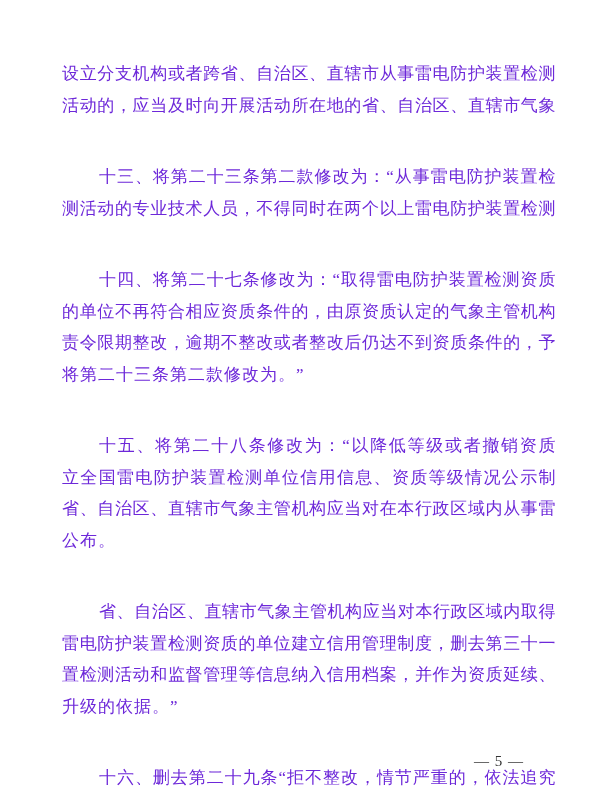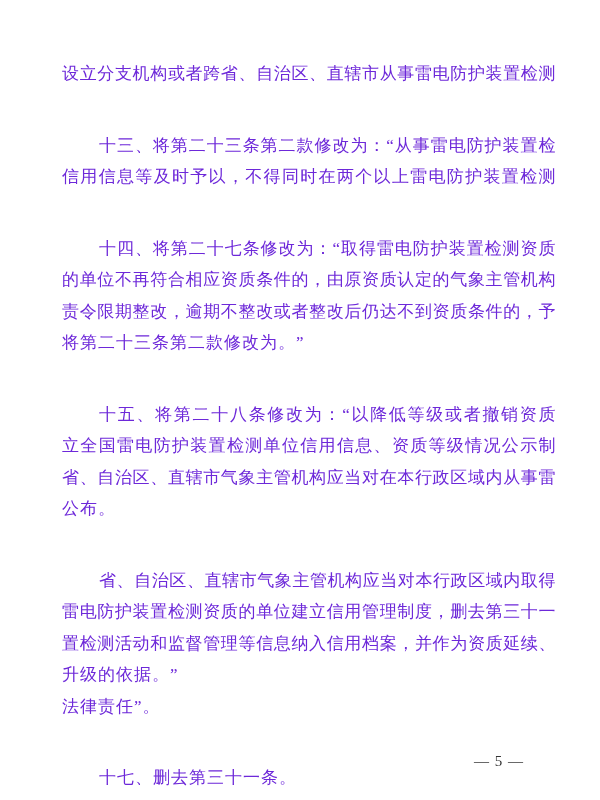--- a/index.html
+++ b/index.html
@@ -48,31 +48,33 @@
     color: #333333;
     letter-spacing: 1px;
   }
 </style>
 </head>
 <body>
 
 <div class="page">
   <div class="doc-body">
       <div class="line">设立分支机构或者跨省、自治区、直辖市从事雷电防护装置检测</div>
+      <div class="line">活动的，应当及时向开展活动所在地的省、自治区、直辖市气象</div>
       <div class="line indent">十三、将第二十三条第二款修改为：“从事雷电防护装置检</div>
-      <div class="line">信用信息等及时予以，不得同时在两个以上雷电防护装置检测</div>
+      <div class="line">测活动的专业技术人员，不得同时在两个以上雷电防护装置检测</div>
       <div class="line indent">十四、将第二十七条修改为：“取得雷电防护装置检测资质</div>
       <div class="line">的单位不再符合相应资质条件的，由原资质认定的气象主管机构</div>
       <div class="line">责令限期整改，逾期不整改或者整改后仍达不到资质条件的，予</div>
       <div class="line pend">将第二十三条第二款修改为。”</div>
       <div class="line indent">十五、将第二十八条修改为：“以降低等级或者撤销资质</div>
       <div class="line">立全国雷电防护装置检测单位信用信息、资质等级情况公示制度。</div>
       <div class="line">省、自治区、直辖市气象主管机构应当对在本行政区域内从事雷</div>
       <div class="line pend">公布。</div>
       <div class="line indent">省、自治区、直辖市气象主管机构应当对本行政区域内取得</div>
       <div class="line">雷电防护装置检测资质的单位建立信用管理制度，删去第三十一条</div>
       <div class="line">置检测活动和监督管理等信息纳入信用档案，并作为资质延续、</div>
       <div class="line pend">升级的依据。”</div>
+      <div class="line indent">十六、删去第二十九条“拒不整改，情节严重的，依法追究</div>
       <div class="line pend">法律责任”。</div>
       <div class="line indent pend">十七、删去第三十一条。</div>
     </div>
   <div class="footer">— 5 —</div>
 </div>
 
 </body></html>

